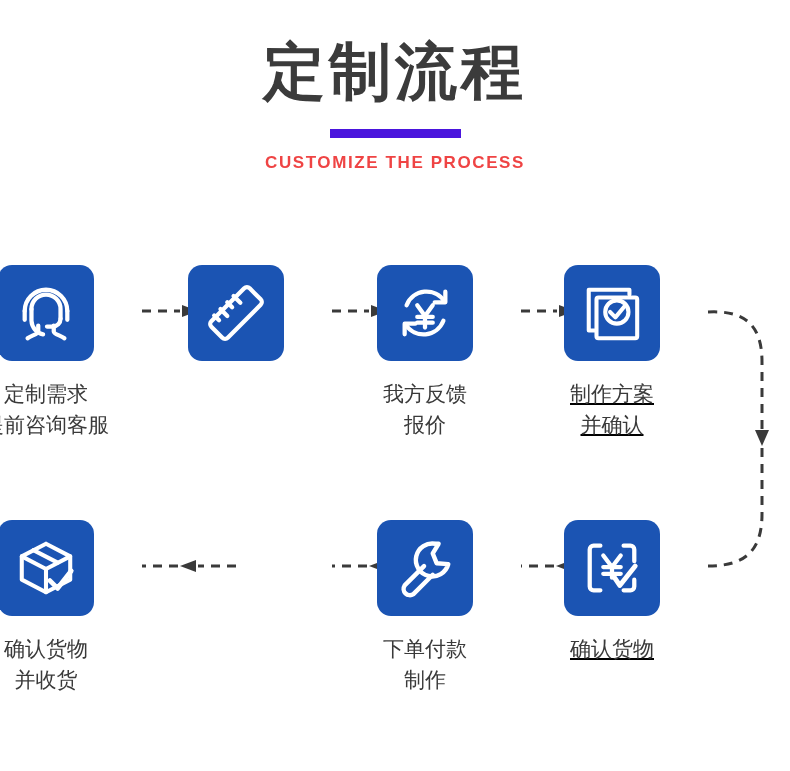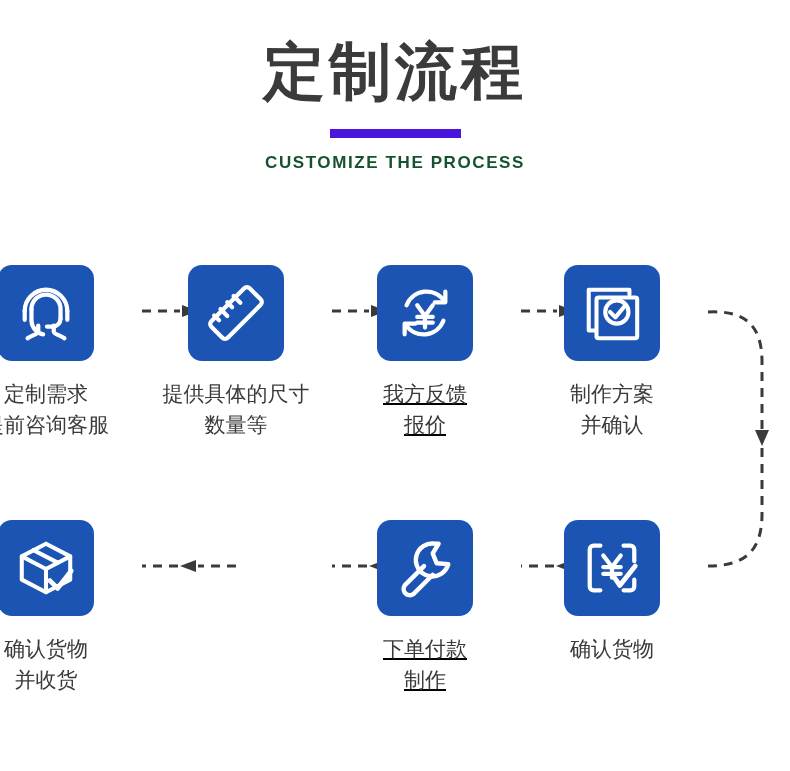--- a/index.html
+++ b/index.html
@@ -43,21 +43,21 @@
     width: 131px;
     height: 9px;
     background: #4a15dd;
   }
   .subtitle {
     margin: 0;
     padding-top: 20px;
     font-size: 17px;
     font-weight: 600;
     letter-spacing: 1.6px;
-    color: #14532d;
+    color: #ef4444;
   }
 
   
   .flow {
     position: absolute;
     left: 0;
     top: 0;
     width: 790px;
     height: 771px;
   }
@@ -86,22 +86,22 @@
     color: #3a3a3a;
     font-weight: 500;
     white-space: pre-line;
   }
 
   
   .r1 { top: 265px; }
   .r2 { top: 520px; }
   .c1 { left: -44px; }
   .c2 { left: 146px; }
-  .c3 { left: 335px; text-decoration: underline; }
-  .c4 { left: 522px; }
+  .c3 { left: 335px; }
+  .c4 { left: 522px; text-decoration: underline; }
 
   
   .conn {
     position: absolute;
     pointer-events: none;
   }
   .conn svg { display: block; overflow: visible; }
 </style>
 </head>
 <body>
@@ -192,22 +192,20 @@
       <svg width="62" height="62" viewBox="0 0 64 64">
         <g fill="none" stroke="#ffffff" stroke-width="4.4" stroke-linecap="round" stroke-linejoin="round">
           <rect x="4" y="20" width="56" height="24" rx="4" transform="rotate(-45 32 32)"></rect>
           <line x1="23" y1="21" x2="28" y2="26"></line>
           <line x1="16" y1="28" x2="23" y2="35"></line>
           <line x1="9.5" y1="34.5" x2="14.5" y2="39.5"></line>
           <line x1="29.5" y1="14.5" x2="36.5" y2="21.5"></line>
         </g>
       </svg>
     </div>
-    <div class="caption">提供具体的尺寸
-数量等</div>
   </div>
 
   <div class="step r1 c3">
     <div class="tile">
       <svg width="62" height="62" viewBox="0 0 64 64">
         <g fill="none" stroke="#ffffff" stroke-width="4.4" stroke-linecap="round" stroke-linejoin="round">
           <path d="M13 24 A22 22 0 0 1 52 20"></path>
           <path d="M51 40 A22 22 0 0 1 12 44"></path>
           <polyline points="53,10 53,21 42,21"></polyline>
           <polyline points="11,54 11,43 22,43"></polyline>

